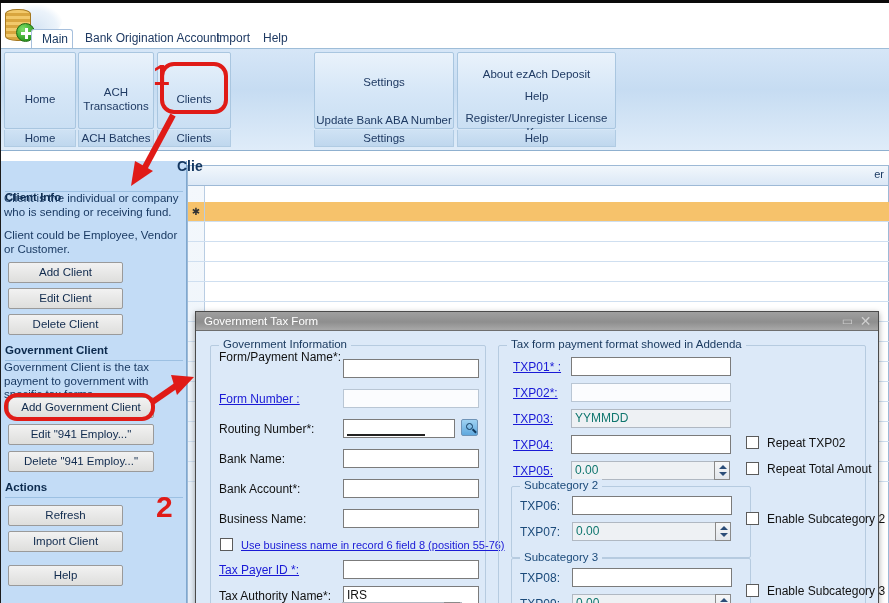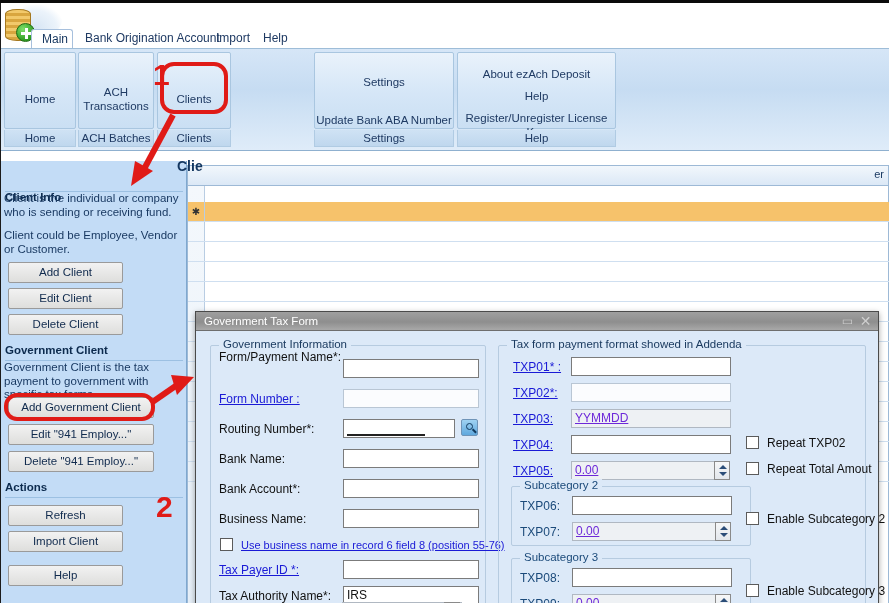--- a/index.html
+++ b/index.html
@@ -97,21 +97,21 @@
   .gbox { position:absolute; border:1px solid #b6cbe0; border-radius:2px; }
   .gbox > .lg { position:absolute; top:-8px; left:8px; padding:0 4px; background:#dce9f8;
      font-size:11.5px; color:#1b3b60; white-space:nowrap; }
   .gbox.sub > .lg { color:#1b4a7a; }
 
   .lbl { position:absolute; font-size:12px; color:#111; white-space:nowrap; }
   .lnk { position:absolute; font-size:12px; color:#1a1ad6; text-decoration:underline; white-space:nowrap; }
   .fld { position:absolute; height:19px; background:#ffffff; border:1px solid #7b7b7b;
      font-size:12px; color:#111; line-height:17px; padding-left:3px; }
   .fld.soft { border:1px solid #b9c6d4; background:#fbfcfe; }
-  .fld.gray { background:#eef1f4; color:#6d28d9; border:1px solid #b0b8c2;text-decoration:underline; }
+  .fld.gray { background:#eef1f4; color:#0f766e; border:1px solid #b0b8c2; }
 
   .spin { position:absolute; width:16px; height:19px; background:linear-gradient(#f6f7f8,#e3e7ec);
      border:1px solid #8a8a8a; }
   .spin:before, .spin:after { content:""; position:absolute; left:4px; border-left:4px solid transparent;
      border-right:4px solid transparent; }
   .spin:before { top:3px; border-bottom:4px solid #2b4d78; }
   .spin:after  { bottom:3px; border-top:4px solid #2b4d78; }
 
   .chk { position:absolute; width:13px; height:13px; background:#fff; border:1px solid #5b5b5b; }
 
@@ -325,21 +325,21 @@
             <div class="fld" style="left:72px;top:89px;width:160px;"></div>
             <div class="chk" style="left:247px;top:90px;"></div>
             <div class="lbl" style="left:268px;top:90px;">Repeat TXP02</div>
 
             <div class="lnk" style="left:14px;top:118px;">TXP05:</div>
             <div class="fld gray" style="left:72px;top:115px;width:144px;">0.00</div>
             <div class="spin" style="left:215px;top:115px;"></div>
             <div class="chk" style="left:247px;top:116px;"></div>
             <div class="lbl" style="left:268px;top:116px;">Repeat Total Amout</div>
 
-            <div class="gbox sub" style="left:12px;top:140px;width:240px;height:60px;">
+            <div class="gbox sub" style="left:12px;top:140px;width:240px;height:72px;">
               <div class="lg">Subcategory 2</div>
               <div class="lbl" style="left:8px;top:12px;color:#1b4a7a;">TXP06:</div>
               <div class="fld" style="left:60px;top:9px;width:160px;"></div>
               <div class="lbl" style="left:8px;top:38px;color:#1b4a7a;">TXP07:</div>
               <div class="fld gray" style="left:60px;top:35px;width:144px;">0.00</div>
               <div class="spin" style="left:203px;top:35px;"></div>
             </div>
             <div class="chk" style="left:247px;top:166px;"></div>
             <div class="lbl" style="left:268px;top:166px;">Enable Subcategory 2</div>
 

